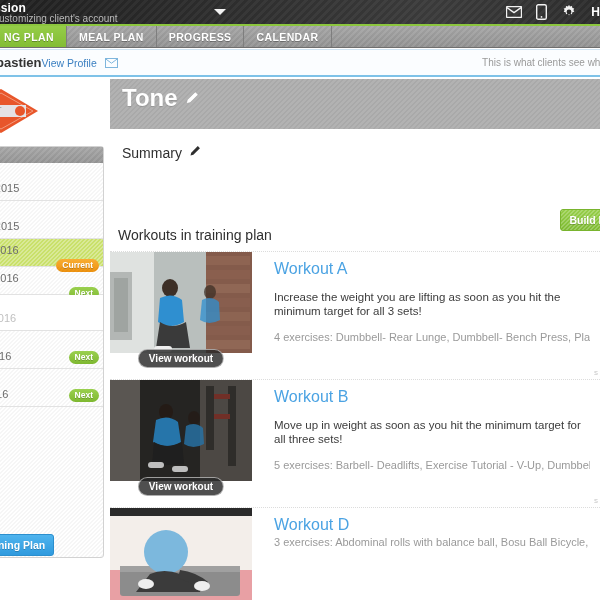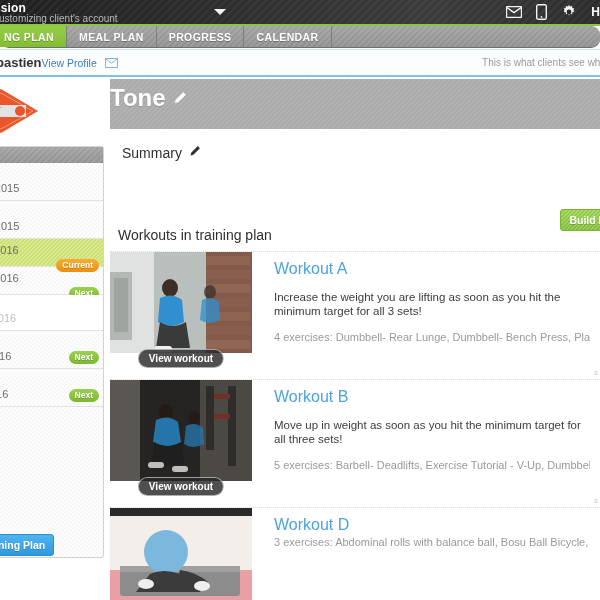--- a/index.html
+++ b/index.html
@@ -42,21 +42,21 @@
   
   .navstrip{
     position:absolute;left:0;top:26px;width:600px;height:22px;
     background:#9a9a9a;
     background-image:
       linear-gradient(135deg,rgba(255,255,255,.10) 25%,transparent 25%,transparent 50%,rgba(255,255,255,.10) 50%,rgba(255,255,255,.10) 75%,transparent 75%),
       linear-gradient(180deg,#a2a2a2,#8f8f8f);
     background-size:6px 6px,100% 100%;
     border-bottom:1px solid #6f6f6f;
     box-sizing:border-box;
-    display:flex;align-items:stretch;border-radius:9px;
+    display:flex;align-items:stretch;
   }
   .navstrip .tab{
     display:flex;align-items:center;justify-content:center;
     color:#ffffff;font-size:10.5px;font-weight:bold;letter-spacing:.4px;
     padding:0 12px;border-right:1px solid #7e7e7e;
     text-shadow:0 1px 0 rgba(0,0,0,.28);
     box-sizing:border-box;
   }
   .navstrip .tab.active{
     background:#8cc63e;
@@ -147,21 +147,21 @@
     text-shadow:0 1px 0 rgba(0,0,0,.2);
   }
 
   
   .main{position:absolute;left:110px;top:0;width:490px;}
 
   .plan-header{
     background:#a9a9a9;
     background-image:linear-gradient(135deg,rgba(255,255,255,.10) 25%,transparent 25%,transparent 50%,rgba(255,255,255,.10) 50%,rgba(255,255,255,.10) 75%,transparent 75%);
     background-size:5px 5px;
-    height:50px;padding:6px 12px 0 0;box-sizing:border-box;
+    height:50px;padding:6px 12px 0 12px;box-sizing:border-box;
   }
   .plan-title{
     color:#fff;font-size:24px;font-weight:bold;line-height:26px;
     display:flex;align-items:center;gap:6px;text-shadow:0 1px 1px rgba(0,0,0,.15);
   }
   .plan-dates{color:#f2f2f2;font-size:11.5px;margin-top:1px;}
 
   .summary-row{
     margin:16px 0 0 12px;display:flex;align-items:flex-start;gap:6px;
     font-size:14px;color:#2f2f2f;

